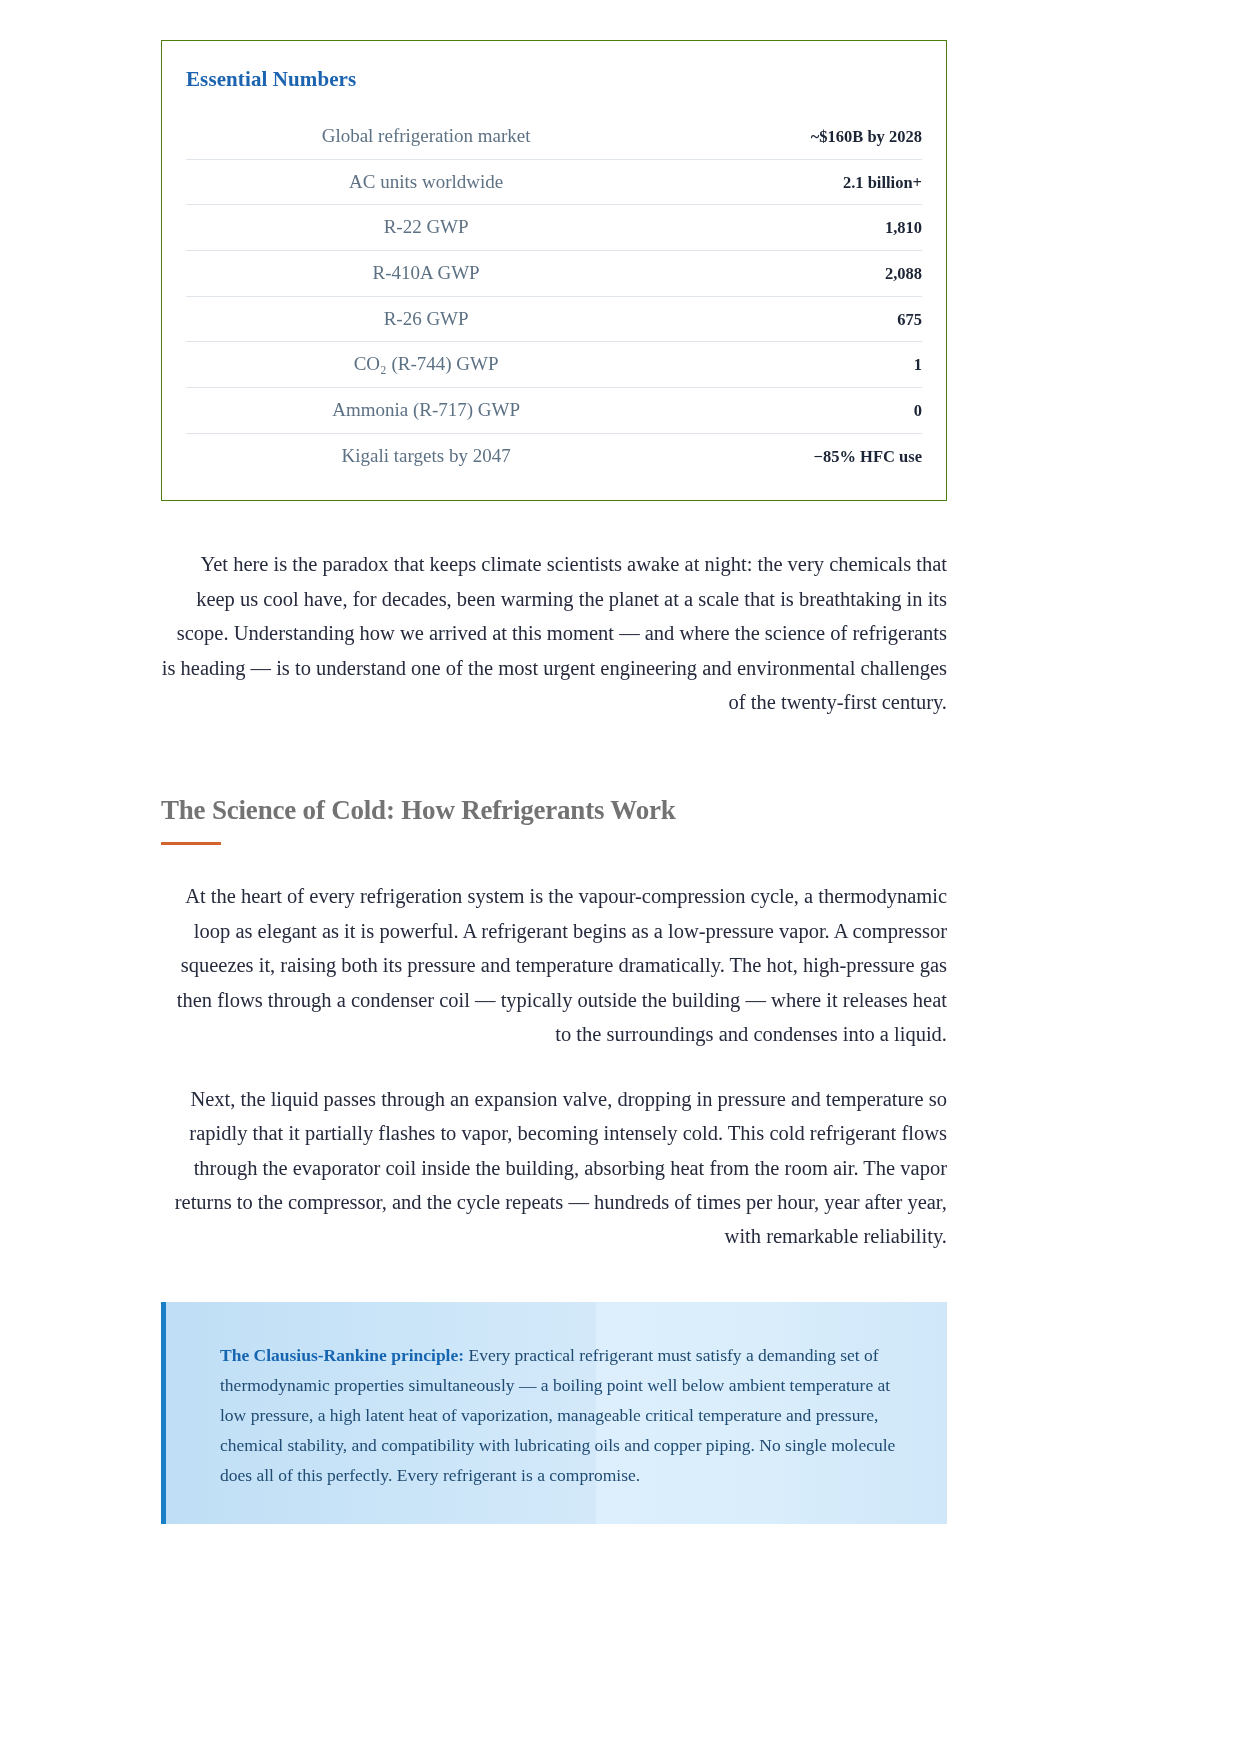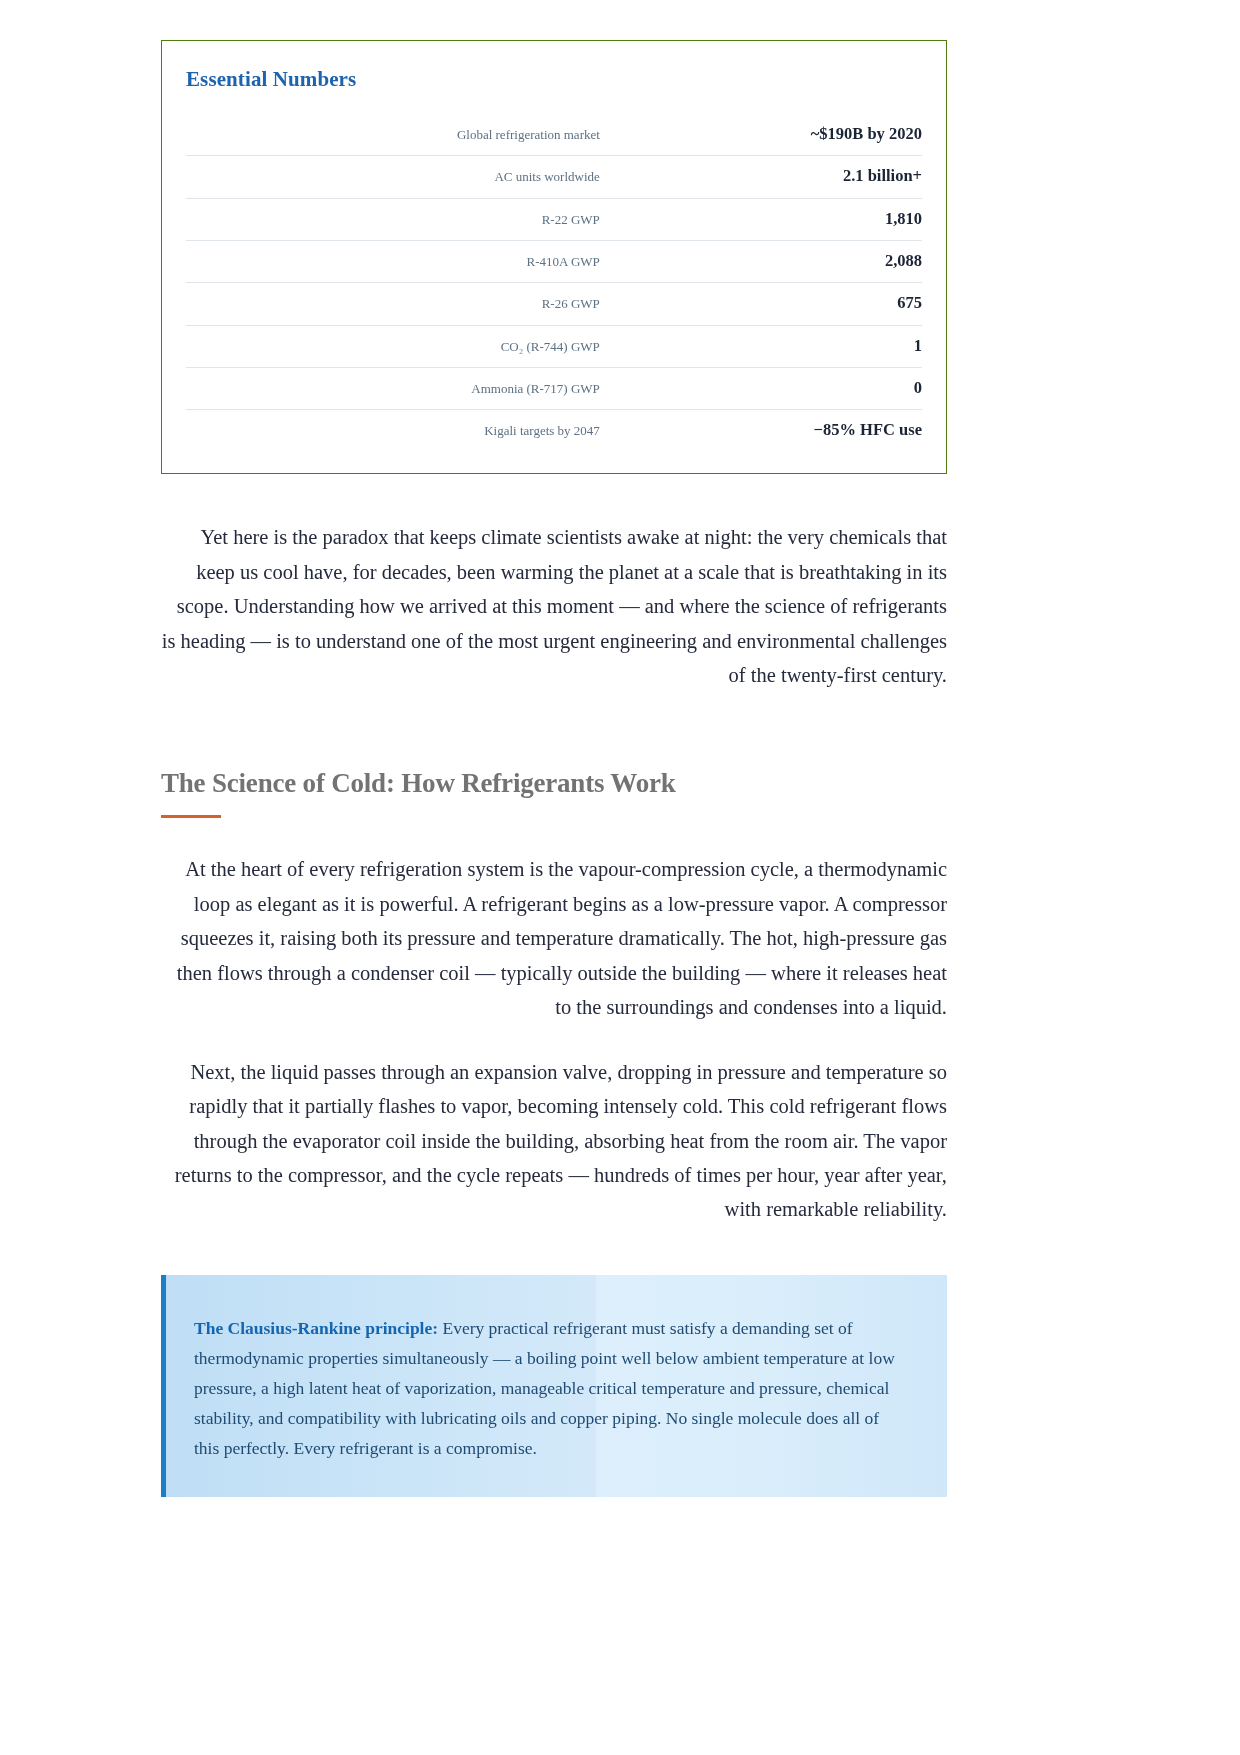--- a/index.html
+++ b/index.html
@@ -57,22 +57,22 @@
     border-bottom: none;
   }
 
   .stats-table td {
     padding: 9px 0 10px 0;
     vertical-align: baseline;
   }
 
   .stat-label {
     color: #5d7184;
-    font-size: 13px;
-    text-align: right;
+    font-size: 19px;
+    text-align: center;
     line-height: 1.35;
   }
 
   .stat-value {
     color: #1c2536;
     font-size: 16.5px;
     font-weight: bold;
     text-align: right;
     white-space: nowrap;
     line-height: 1.35;
@@ -111,21 +111,21 @@
     border-left: 5px solid #1a7fc4;
     background: linear-gradient(
         to right,
         #bfdef5 0%,
         #cbe5f8 32%,
         #d3e9fa 55%,
         #ddeffc 55.1%,
         #d9edfb 78%,
         #cfe7f9 100%);
     box-sizing: border-box;
-    padding: 38px 46px 34px 28px;
+    padding: 38px 46px 34px 54px;
     margin-top: 48px;
   }
   .callout-text {
     color: #1f4b73;
     font-size: 17.5px;
     line-height: 1.72;
     margin: 0;
   }
   .callout-lead {
     color: #1565b0;
@@ -137,21 +137,21 @@
 
 <div class="page">
   <div class="column">
 
     <section class="stats-card">
       <h3 class="stats-title">Essential Numbers</h3>
       <table class="stats-table">
         <tbody>
           <tr>
             <td class="stat-label">Global refrigeration market</td>
-            <td class="stat-value">~$190B by 2020</td>
+            <td class="stat-value">~$160B by 2028</td>
           </tr>
           <tr>
             <td class="stat-label">AC units worldwide</td>
             <td class="stat-value">2.1 billion+</td>
           </tr>
           <tr>
             <td class="stat-label">R-22 GWP</td>
             <td class="stat-value">1,810</td>
           </tr>
           <tr>

